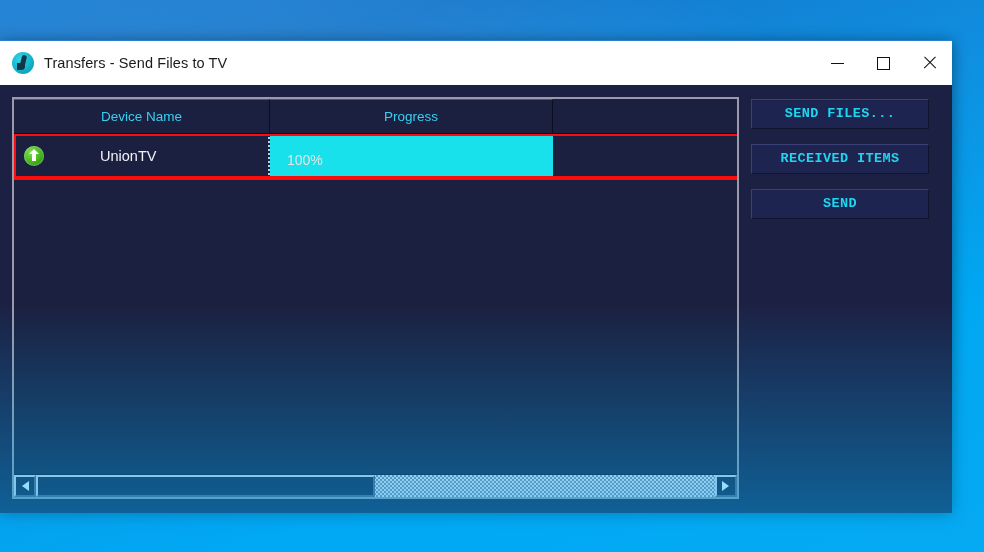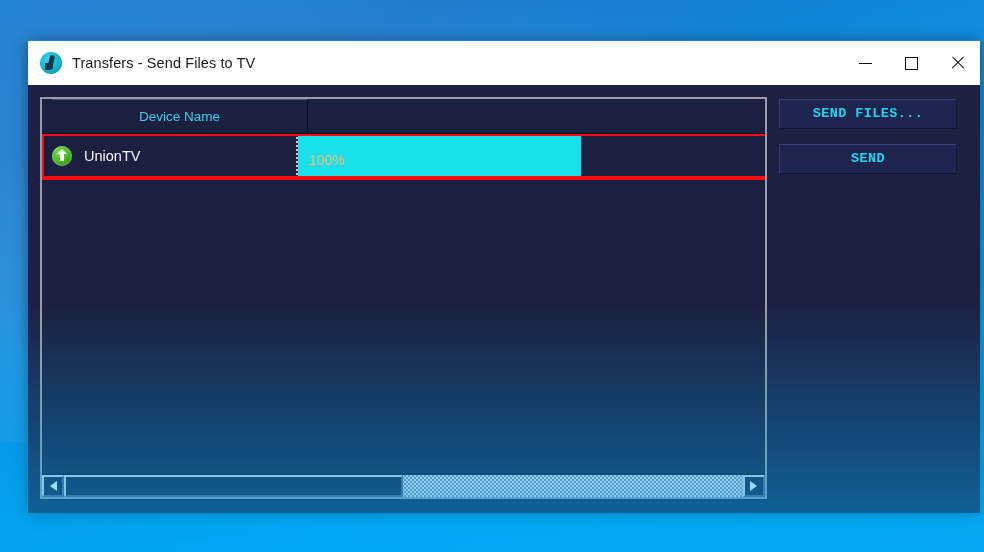--- a/index.html
+++ b/index.html
@@ -36,21 +36,21 @@
     bottom: 0;
     width: 100%;
     height: 45%;
     background: linear-gradient(180deg, rgba(0,140,220,0) 0%, rgba(0,170,245,0.55) 100%);
     pointer-events: none;
   }
 
   
   #app-window {
     position: absolute;
-    left: 28px;
+    left: 0;
     top: 40px;
     width: 952px;
     height: 472px;
     background: #1c2144;
     box-shadow: 0 2px 14px rgba(0,0,0,0.45);
   }
 
   
   #title-bar {
     height: 44px;
@@ -160,21 +160,20 @@
     flex-direction: column;
   }
 
   
   #list-header {
     display: flex;
     height: 34px;
     background: #1b2040;
     border-bottom: 1px solid #0c0f24;
     flex: 0 0 auto;
-    padding-left: 10px;
   }
   .col-header {
     display: flex;
     align-items: center;
     justify-content: center;
     font-size: 13.5px;
     color: #39d0ef;
     border-top: 1px solid #4d5480;
     border-right: 1px solid #0b0e20;
     box-sizing: border-box;
@@ -201,20 +200,21 @@
     position: relative;
   }
   .cell-device {
     width: 256px;
     display: flex;
     align-items: center;
     box-sizing: border-box;
     border-left: 2px dotted #c9c9d8;
     border-right: 2px dotted #c9c9d8;
     padding-left: 8px;
+    gap: 44px;
   }
   #upload-icon {
     width: 20px;
     height: 20px;
     border-radius: 50%;
     background: radial-gradient(circle at 35% 30%, #7ce04a 0%, #43b31c 55%, #1f7a0c 100%);
     position: relative;
     flex: 0 0 auto;
     box-shadow: inset 0 0 2px rgba(255,255,255,0.7);
   }
@@ -264,22 +264,22 @@
     position: absolute;
     left: 0;
     top: 1px;
     bottom: 1px;
     background: #18e1ec;
   }
   #progress-text {
     position: relative;
     z-index: 2;
     font-size: 14px;
-    color: #fdba74;
-    padding-left: 11px;
+    color: #e5e5e5;
+    padding-left: 17px;
     white-space: nowrap;
     margin-top: 8px;
   }
   .cell-status {
     flex: 1 1 auto;
     display: flex;
     align-items: center;
     justify-content: center;
     font-size: 14.5px;
     color: #1f7a1f;
@@ -405,20 +405,21 @@
         </div>
       </div>
     </div>
 
     <div id="window-body">
 
       <div id="list-panel">
 
         <div id="list-header">
           <div class="col-header col-device">Device Name</div>
+          <div class="col-header col-progress">Progress</div>
         </div>
 
         <div id="rows-area">
 
           <div class="transfer-row">
             <div class="cell-device">
               <div id="upload-icon"></div>
               <div id="device-name">UnionTV</div>
             </div>
 
@@ -442,18 +443,19 @@
           </div>
           <div class="scroll-arrow">
             <div class="arrow-right"></div>
           </div>
         </div>
 
       </div>
 
       <div id="button-panel">
         <div class="action-button">SEND FILES...</div>
+        <div class="action-button" id="received-items-button">RECEIVED ITEMS</div>
         <div class="action-button">SEND</div>
       </div>
 
     </div>
   </div>
 </div>
 
 </body></html>

